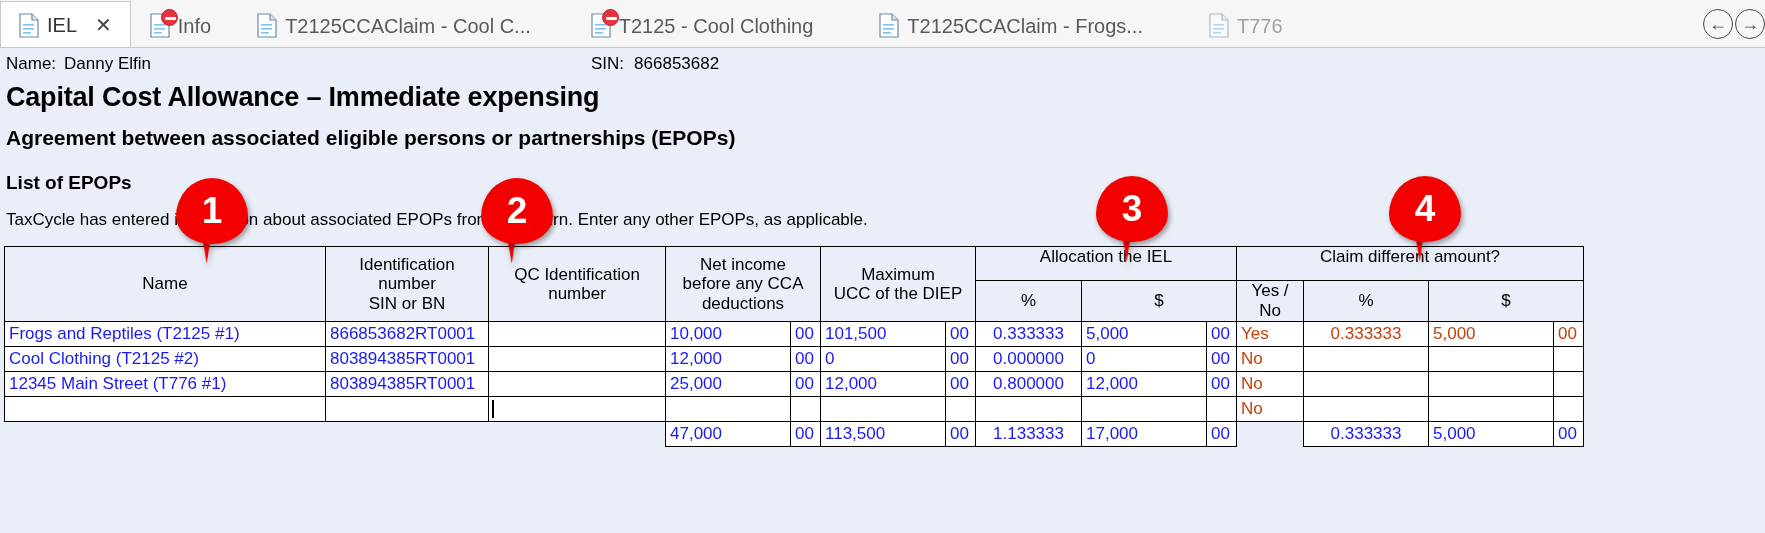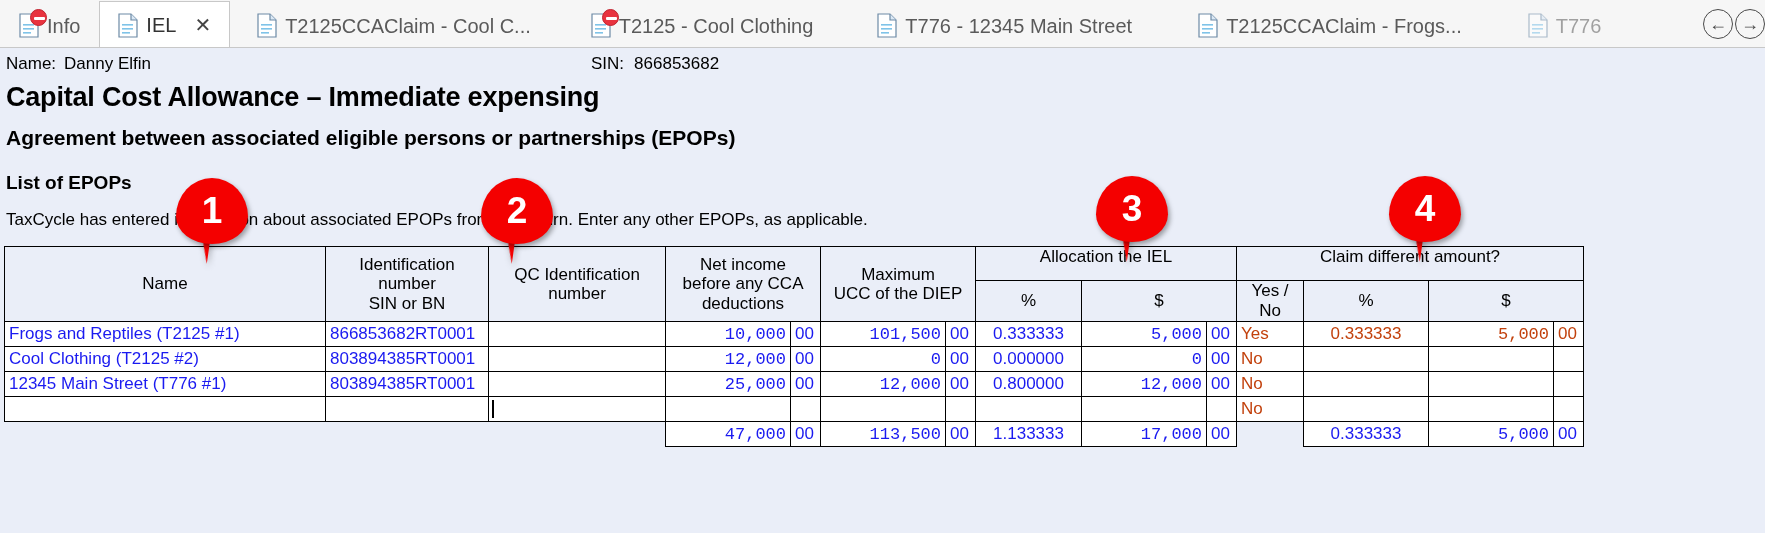--- a/index.html
+++ b/index.html
@@ -115,21 +115,21 @@
     font-weight:normal;
     padding:0 4px;
     color:#000;
   }
   th.hd{ text-align:center; vertical-align:middle; line-height:1.12; font-size:17px;}
   th.hdspan{ text-align:center; vertical-align:top; padding-top:4px; }
   th.sub{ text-align:center; vertical-align:middle; height:28px;}
   tr.datarow td{ background:#ffffff; height:25px; }
   tr.datarow td.blue{ color:#1a1af0; }
   tr.datarow td.black{ color:#c2410c; }
-  td.num{ text-align:right; padding-right:5px;font-family:Liberation Mono, monospace; }
+  td.num{ padding-right:5px; }
   td.cents{ text-align:left; padding-left:3px; width:30px;}
   td.txtleft{ text-align:left; padding-left:4px; }
   td.ctr{ text-align:center; }
   .nobord{ border:none !important; background:#eaeef8 !important; }
   .cellcursor{ position:relative; }
   .cellcursor:after{
     content:""; position:absolute; left:3px; top:3px; bottom:3px;
     width:2px; background:#000;
   }
 
@@ -161,48 +161,48 @@
     display:flex;align-items:center;justify-content:center;
     color:#fff; font-size:37px; font-weight:bold;
     font-family:"Liberation Sans", sans-serif;
   }
 </style>
 </head>
 <body>
 
 <div id="tabbar">
 
-  <div class="tab">
-    <span class="doc-icon">
-      <svg width="20" height="25" viewBox="0 0 20 25">
-        <path d="M1 1 h12 l6 6 v17 h-18 z" fill="#ffffff" stroke="#6d8aa6" stroke-width="1.2"></path>
-        <path d="M13 1 v6 h6" fill="#dce9f5" stroke="#6d8aa6" stroke-width="1.2"></path>
-        <rect x="4" y="11" width="11" height="1.6" fill="#7fc3e8"></rect>
-        <rect x="4" y="15" width="11" height="1.6" fill="#7fc3e8"></rect>
-        <rect x="4" y="19" width="8" height="1.6" fill="#7fc3e8"></rect>
-      </svg>
-      <span class="err-badge"></span>
-    </span>
-    <span class="tablabel">Info</span>
-  </div>
-
   <div class="tab active">
     <span class="doc-icon">
       <svg width="20" height="25" viewBox="0 0 20 25">
         <path d="M1 1 h12 l6 6 v17 h-18 z" fill="#ffffff" stroke="#6d8aa6" stroke-width="1.2"></path>
         <path d="M13 1 v6 h6" fill="#dce9f5" stroke="#6d8aa6" stroke-width="1.2"></path>
         <rect x="4" y="11" width="11" height="1.6" fill="#7fc3e8"></rect>
         <rect x="4" y="15" width="11" height="1.6" fill="#7fc3e8"></rect>
         <rect x="4" y="19" width="8" height="1.6" fill="#7fc3e8"></rect>
       </svg>
     </span>
     <span class="tablabel">IEL</span>
     <span class="closex">✕</span>
   </div>
 
+  <div class="tab">
+    <span class="doc-icon">
+      <svg width="20" height="25" viewBox="0 0 20 25">
+        <path d="M1 1 h12 l6 6 v17 h-18 z" fill="#ffffff" stroke="#6d8aa6" stroke-width="1.2"></path>
+        <path d="M13 1 v6 h6" fill="#dce9f5" stroke="#6d8aa6" stroke-width="1.2"></path>
+        <rect x="4" y="11" width="11" height="1.6" fill="#7fc3e8"></rect>
+        <rect x="4" y="15" width="11" height="1.6" fill="#7fc3e8"></rect>
+        <rect x="4" y="19" width="8" height="1.6" fill="#7fc3e8"></rect>
+      </svg>
+      <span class="err-badge"></span>
+    </span>
+    <span class="tablabel">Info</span>
+  </div>
+
   <div class="tab" style="padding-left:26px;">
     <span class="doc-icon">
       <svg width="20" height="25" viewBox="0 0 20 25">
         <path d="M1 1 h12 l6 6 v17 h-18 z" fill="#ffffff" stroke="#6d8aa6" stroke-width="1.2"></path>
         <path d="M13 1 v6 h6" fill="#dce9f5" stroke="#6d8aa6" stroke-width="1.2"></path>
         <rect x="4" y="11" width="11" height="1.6" fill="#7fc3e8"></rect>
         <rect x="4" y="15" width="11" height="1.6" fill="#7fc3e8"></rect>
         <rect x="4" y="19" width="8" height="1.6" fill="#7fc3e8"></rect>
       </svg>
     </span>
@@ -216,32 +216,20 @@
         <path d="M13 1 v6 h6" fill="#dce9f5" stroke="#6d8aa6" stroke-width="1.2"></path>
         <rect x="4" y="11" width="11" height="1.6" fill="#7fc3e8"></rect>
         <rect x="4" y="15" width="11" height="1.6" fill="#7fc3e8"></rect>
         <rect x="4" y="19" width="8" height="1.6" fill="#7fc3e8"></rect>
       </svg>
       <span class="err-badge"></span>
     </span>
     <span class="tablabel">T2125 - Cool Clothing</span>
   </div>
 
-  <div class="tab" style="padding-left:44px;">
-    <span class="doc-icon">
-      <svg width="20" height="25" viewBox="0 0 20 25">
-        <path d="M1 1 h12 l6 6 v17 h-18 z" fill="#ffffff" stroke="#6d8aa6" stroke-width="1.2"></path>
-        <path d="M13 1 v6 h6" fill="#dce9f5" stroke="#6d8aa6" stroke-width="1.2"></path>
-        <rect x="4" y="11" width="11" height="1.6" fill="#7fc3e8"></rect>
-        <rect x="4" y="15" width="11" height="1.6" fill="#7fc3e8"></rect>
-        <rect x="4" y="19" width="8" height="1.6" fill="#7fc3e8"></rect>
-      </svg>
-    </span>
-    <span class="tablabel">T776 - 12345 Main Street</span>
-  </div>
 
   <div class="tab" style="padding-left:46px;">
     <span class="doc-icon">
       <svg width="20" height="25" viewBox="0 0 20 25">
         <path d="M1 1 h12 l6 6 v17 h-18 z" fill="#ffffff" stroke="#6d8aa6" stroke-width="1.2"></path>
         <path d="M13 1 v6 h6" fill="#dce9f5" stroke="#6d8aa6" stroke-width="1.2"></path>
         <rect x="4" y="11" width="11" height="1.6" fill="#7fc3e8"></rect>
         <rect x="4" y="15" width="11" height="1.6" fill="#7fc3e8"></rect>
         <rect x="4" y="19" width="8" height="1.6" fill="#7fc3e8"></rect>
       </svg>

